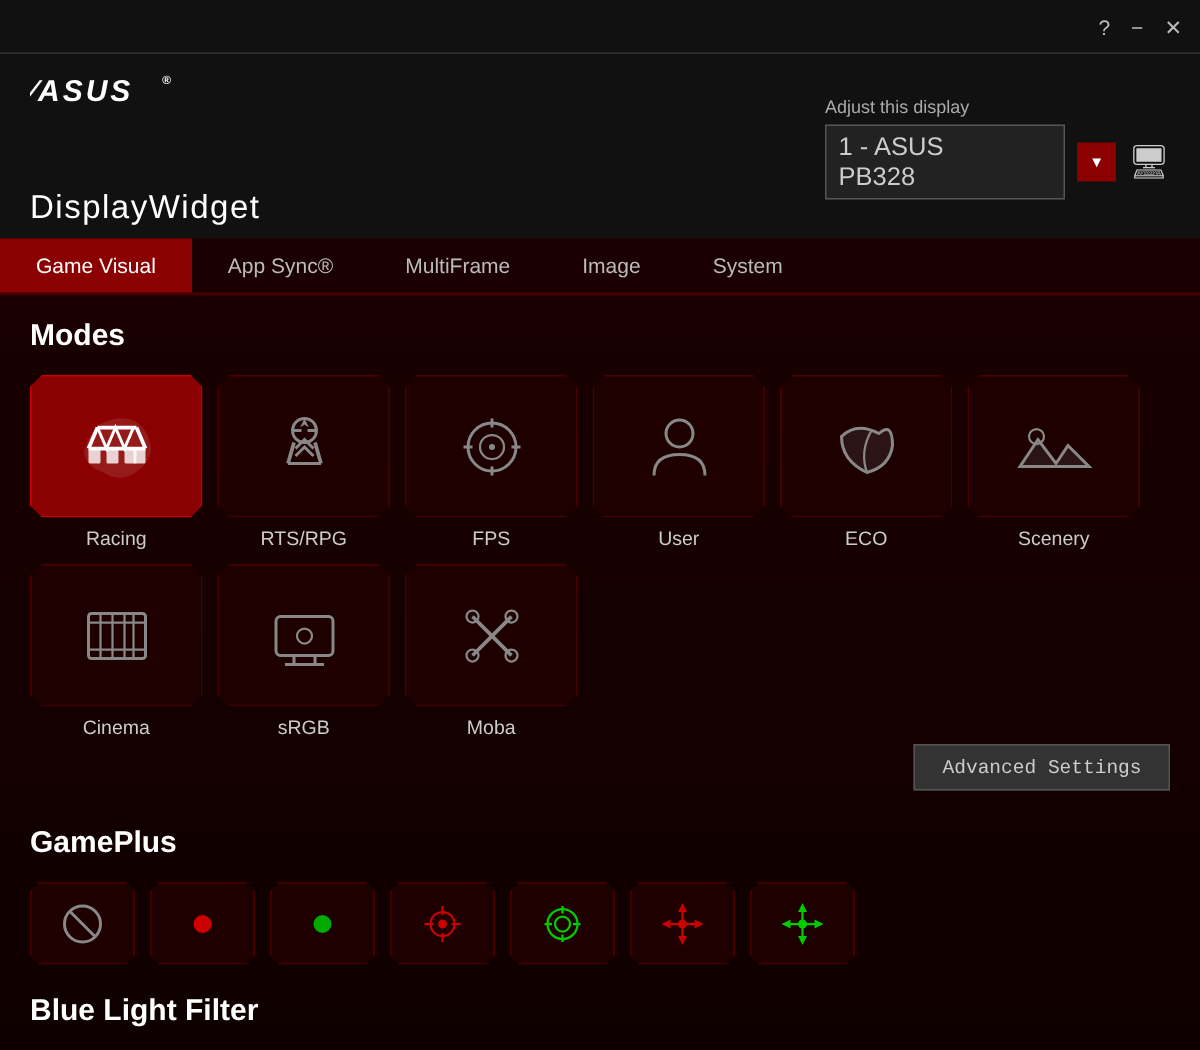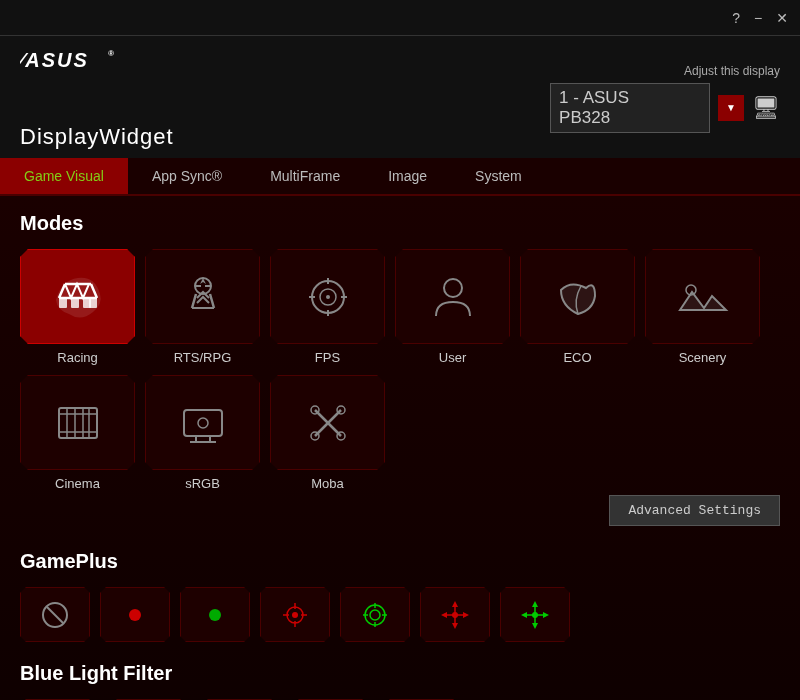--- a/index.html
+++ b/index.html
@@ -56,21 +56,20 @@
     }
     .app-title {
       color: #fff;
       font-size: 22px;
       font-weight: 300;
       letter-spacing: 1px;
     }
     .display-selector {
       display: flex;
       flex-direction: column;
-      align-items: flex-end;
       gap: 5px;
     }
     .display-label {
       color: #aaa;
       font-size: 12px;
     }
     .display-dropdown-row {
       display: flex;
       align-items: center;
       gap: 8px;
@@ -109,21 +108,21 @@
     }
     .nav-tab {
       padding: 10px 24px;
       font-size: 14px;
       cursor: pointer;
       color: #bbb;
       position: relative;
     }
     .nav-tab.active {
       background: #8b0000;
-      color: #84cc16;
+      color: #ffffff;
       font-weight: 500;
     }
 
     
     .content {
       padding: 16px 20px;
       background: linear-gradient(180deg, #1a0000 0%, #0d0000 100%);
       min-height: 520px;
     }
 

